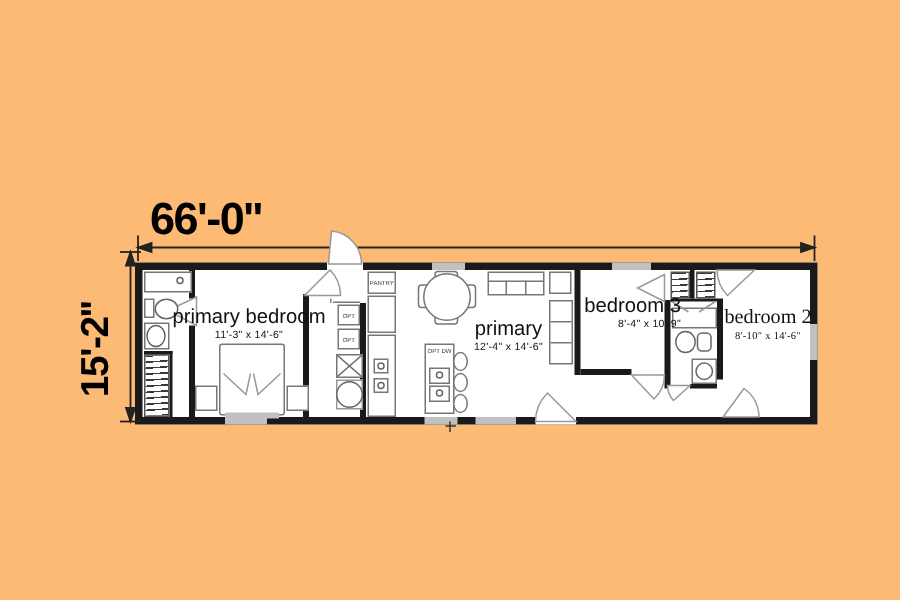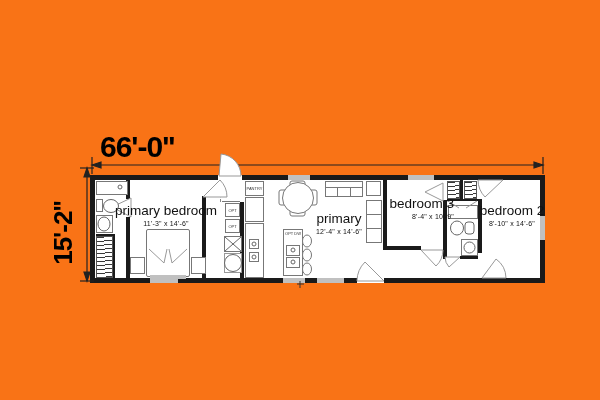--- a/index.html
+++ b/index.html
@@ -1,16 +1,16 @@
 <!DOCTYPE html>
 <html><head>
 <meta charset="utf-8">
 <style>
   html,body{margin:0;padding:0;background:#fff;}
-  #canvas{position:relative;width:600px;height:400px;background:#f97316;overflow:hidden;
+  #canvas{position:relative;width:600px;height:400px;background:#fdba74;overflow:hidden;
           font-family:"Liberation Sans", sans-serif;color:#111;}
   .abs{position:absolute;box-sizing:border-box;}
   .wall{background:#1a1a1a;}
   .fx{border:1px solid #777;background:#fff;}
   .fx2{border:1px solid #999;background:#fff;}
   .win{background:#c0c0c0;}
   .opening{background:#ffffff;}
   .hatch{background:repeating-linear-gradient(176deg,#3a3a3a 0 1px,transparent 1px 4px);
          border:1px solid #555;}
   .hline{background:#777;}
@@ -175,18 +175,18 @@
     <div class="sz">11'-3" x 14'-6"</div>
   </div>
   <div class="abs room" style="left:299px;top:212px;width:80px;">
     <div class="nm">primary</div>
     <div class="sz">12'-4" x 14'-6"</div>
   </div>
   <div class="abs room" style="left:374px;top:197px;width:80px;text-align:right;">
     <div class="nm">bedroom 3</div>
     <div class="sz">8'-4" x 10'-9"</div>
   </div>
-  <div class="abs room" style="left:472px;top:204px;width:80px;">
+  <div class="abs room" style="left:472px;top:204px;width:80px;font-family:Liberation Serif, serif;">
     <div class="nm">bedroom 2</div>
     <div class="sz">8'-10" x 14'-6"</div>
   </div>
 
 </div>
 
 </body></html>

